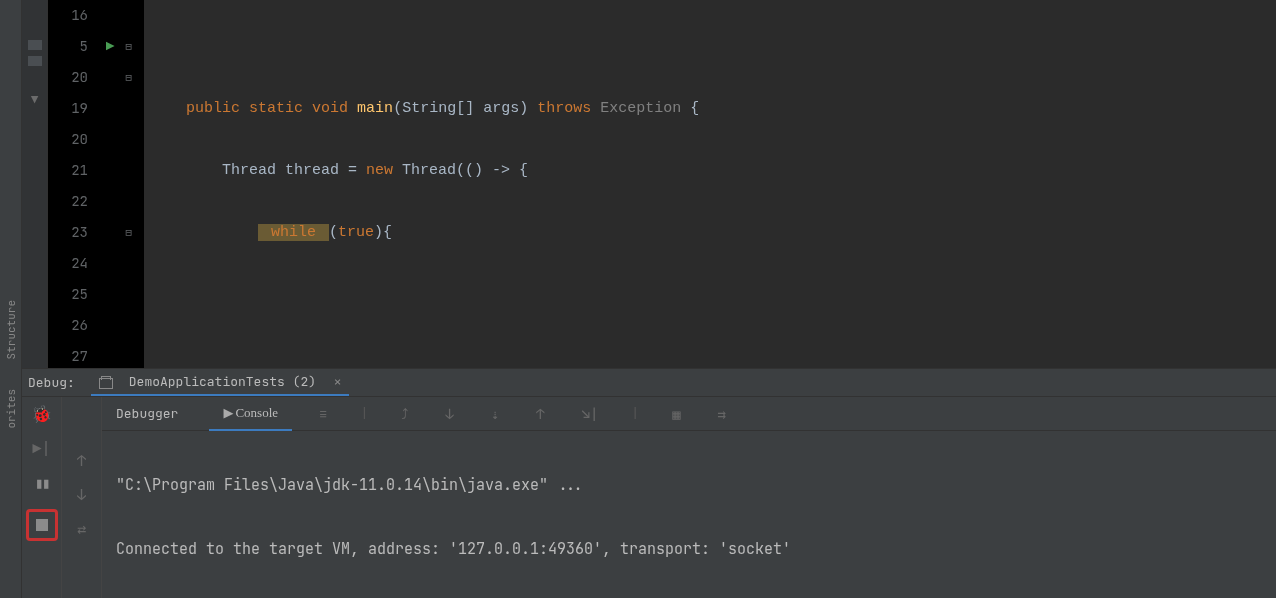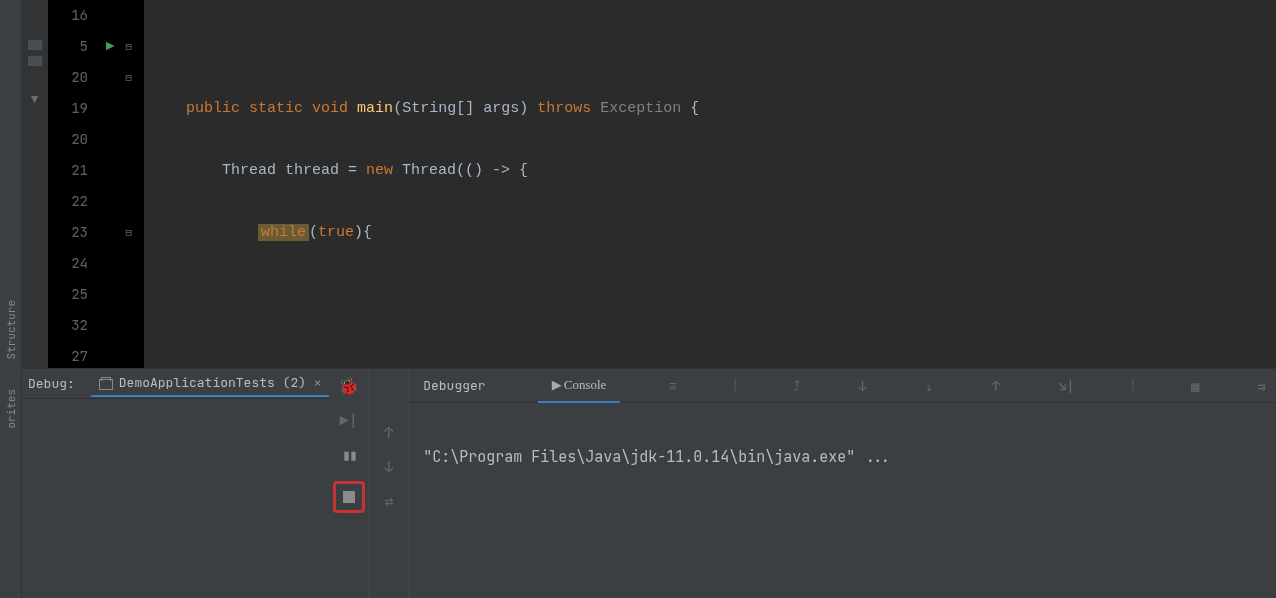--- a/index.html
+++ b/index.html
@@ -78,35 +78,35 @@
     white-space: pre;
     font-size: 15px;
     font-family: Liberation Mono, monospace;
   }
   .k   { color: #cc7832; }
   .fn  { color: #ffc66d; }
   .s   { color: #6a8759; }
   .c   { color: #808080; }
   .it  { color: #9876aa; font-style: italic; }
   .itc { color: #b09060; font-style: italic; }
-  .hl  { background: #6a5b34; color: #cc7832; padding: 0 3px;}
-
-  .debug-panel { height: 230px; background: #3c3f41; border-top: 1px solid #323232; display: flex; flex-direction: row; }
+  .hl  { background: #6a5b34; color: #cc7832; padding: 0 13px;}
+
+  .debug-panel { height: 230px; background: #3c3f41; border-top: 1px solid #323232; display: flex; flex-direction: column; }
   .debug-header {
     height: 30px;
     display: flex;
     align-items: center;
     padding-left: 6px;
     font-size: 13px;
     gap: 8px;
     border-bottom: 1px solid #323232;
     color: #bbb;
   }
   .tab-pill {
-    display: flex; align-items: center; gap: 6px;
+    display: flex; align-items: center; gap: 16px;
     padding: 4px 8px;
     border-bottom: 2px solid #3c7bbf;
     margin-left: 8px;
   }
   .tab-pill .x { color: #888; font-size: 12px; margin-left: 2px;}
   .dbg-body { flex: 1; display: flex; }
   .dbg-col {
     width: 40px;
     background: #3c3f41;
     border-right: 1px solid #444;
@@ -136,21 +136,20 @@
     color: #666;
     font-size: 15px;
   }
   .dbg-right { flex: 1; display: flex; flex-direction: column; }
   .dbg-toolbar {
     height: 34px;
     display: flex; align-items: center;
     gap: 17px;
     border-bottom: 1px solid #323232;
     font-size: 13px;
-    justify-content: space-between;
   }
   .dbg-tab { padding: 8px 14px; color: #bbb; }
   .dbg-tab.active { border-bottom: 2px solid #3c7bbf; font-family: Liberation Serif, serif; }
   .dbg-tab .play { color: #aaa; margin-right: 2px;}
   .dbg-sep { color: #555; padding: 0 6px;}
   .tb-icon { color: #666; padding: 0 10px; font-size: 14px;}
   .console-area {
     flex: 1;
     padding: 6px 14px;
     font-size: 15px;
@@ -183,21 +182,21 @@
         <div>16</div>
         <div>5</div>
         <div>20</div>
         <div>19</div>
         <div>20</div>
         <div>21</div>
         <div>22</div>
         <div>23</div>
         <div>24</div>
         <div>25</div>
-        <div>32</div>
+        <div>26</div>
         <div>27</div>
       </div>
       <div class="gutter-icons">
         <div style="height:31px"></div>
         <div style="height:31px;position:relative">
           <span class="run-icon">▶</span>
           <span class="fold-icon">⊟</span>
         </div>
         <div style="height:31px;position:relative">
             <span class="fold-icon">⊟</span>
@@ -259,20 +258,21 @@
           <span class="tb-icon">↓</span>
           <span class="tb-icon">⇣</span>
           <span class="tb-icon">↑</span>
           <span class="tb-icon">↘|</span>
           <span class="dbg-sep">|</span>
           <span class="tb-icon">▦</span>
           <span class="tb-icon">⇉</span>
         </div>
         <div class="console-area">
 <div>"C:\Program Files\Java\jdk-11.0.14\bin\java.exe" ...</div>
+<div>Connected to the target VM, address: '127.0.0.1:49360', transport: 'socket'</div>
 
 
 
         </div>
       </div>
     </div>
   </div>
 
 </div>
 

